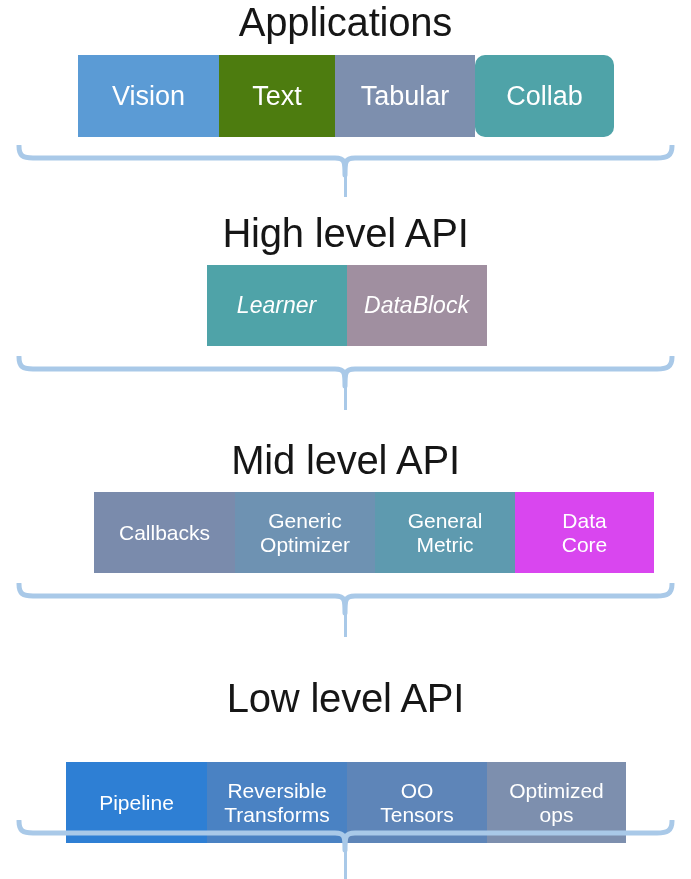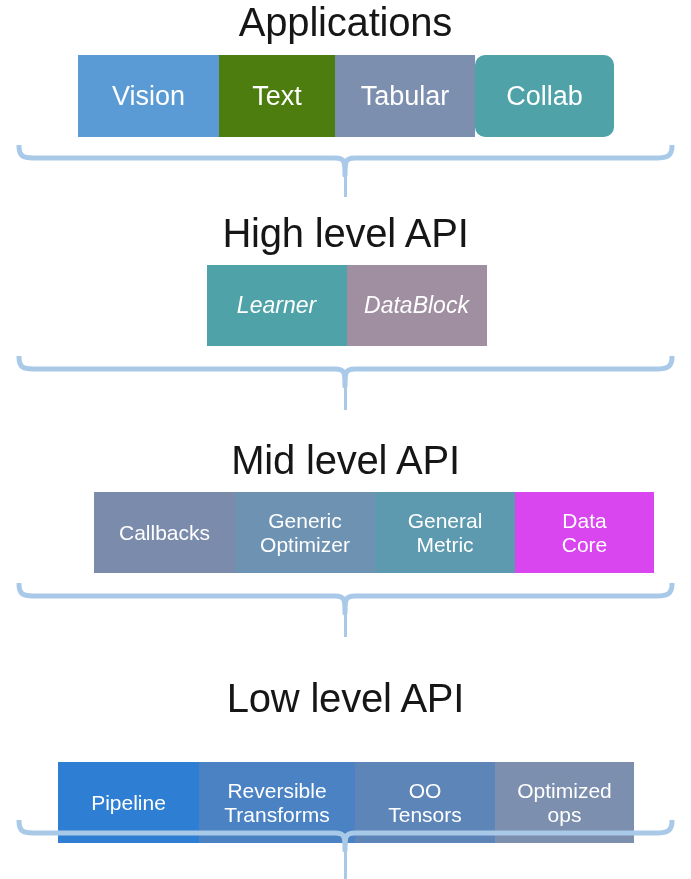--- a/index.html
+++ b/index.html
@@ -151,21 +151,21 @@
     </svg>
   </div>
   <div class="stem" style="top:611px; left:344px; height:26px;"></div>
 
   <div class="section-title" style="top:681px;">Low level API</div>
 
   <div class="box-row" style="top:730px; left:41px; width:610px; height:81px;margin-top:32px;">
     <div class="box small" style="width:141px; background:#2e7fd4;">
       <span>Pipeline</span>
     </div>
-    <div class="box small" style="width:156px; background:#4a82c3;">
+    <div class="box small" style="width:140px; background:#4a82c3;">
       <span>Reversible
 Transforms</span>
     </div>
     <div class="box small" style="width:140px; background:#5e85b8;">
       <span>OO
 Tensors</span>
     </div>
     <div class="box small" style="width:139px; background:#7d8fae;">
       <span>Optimized
 ops</span>

